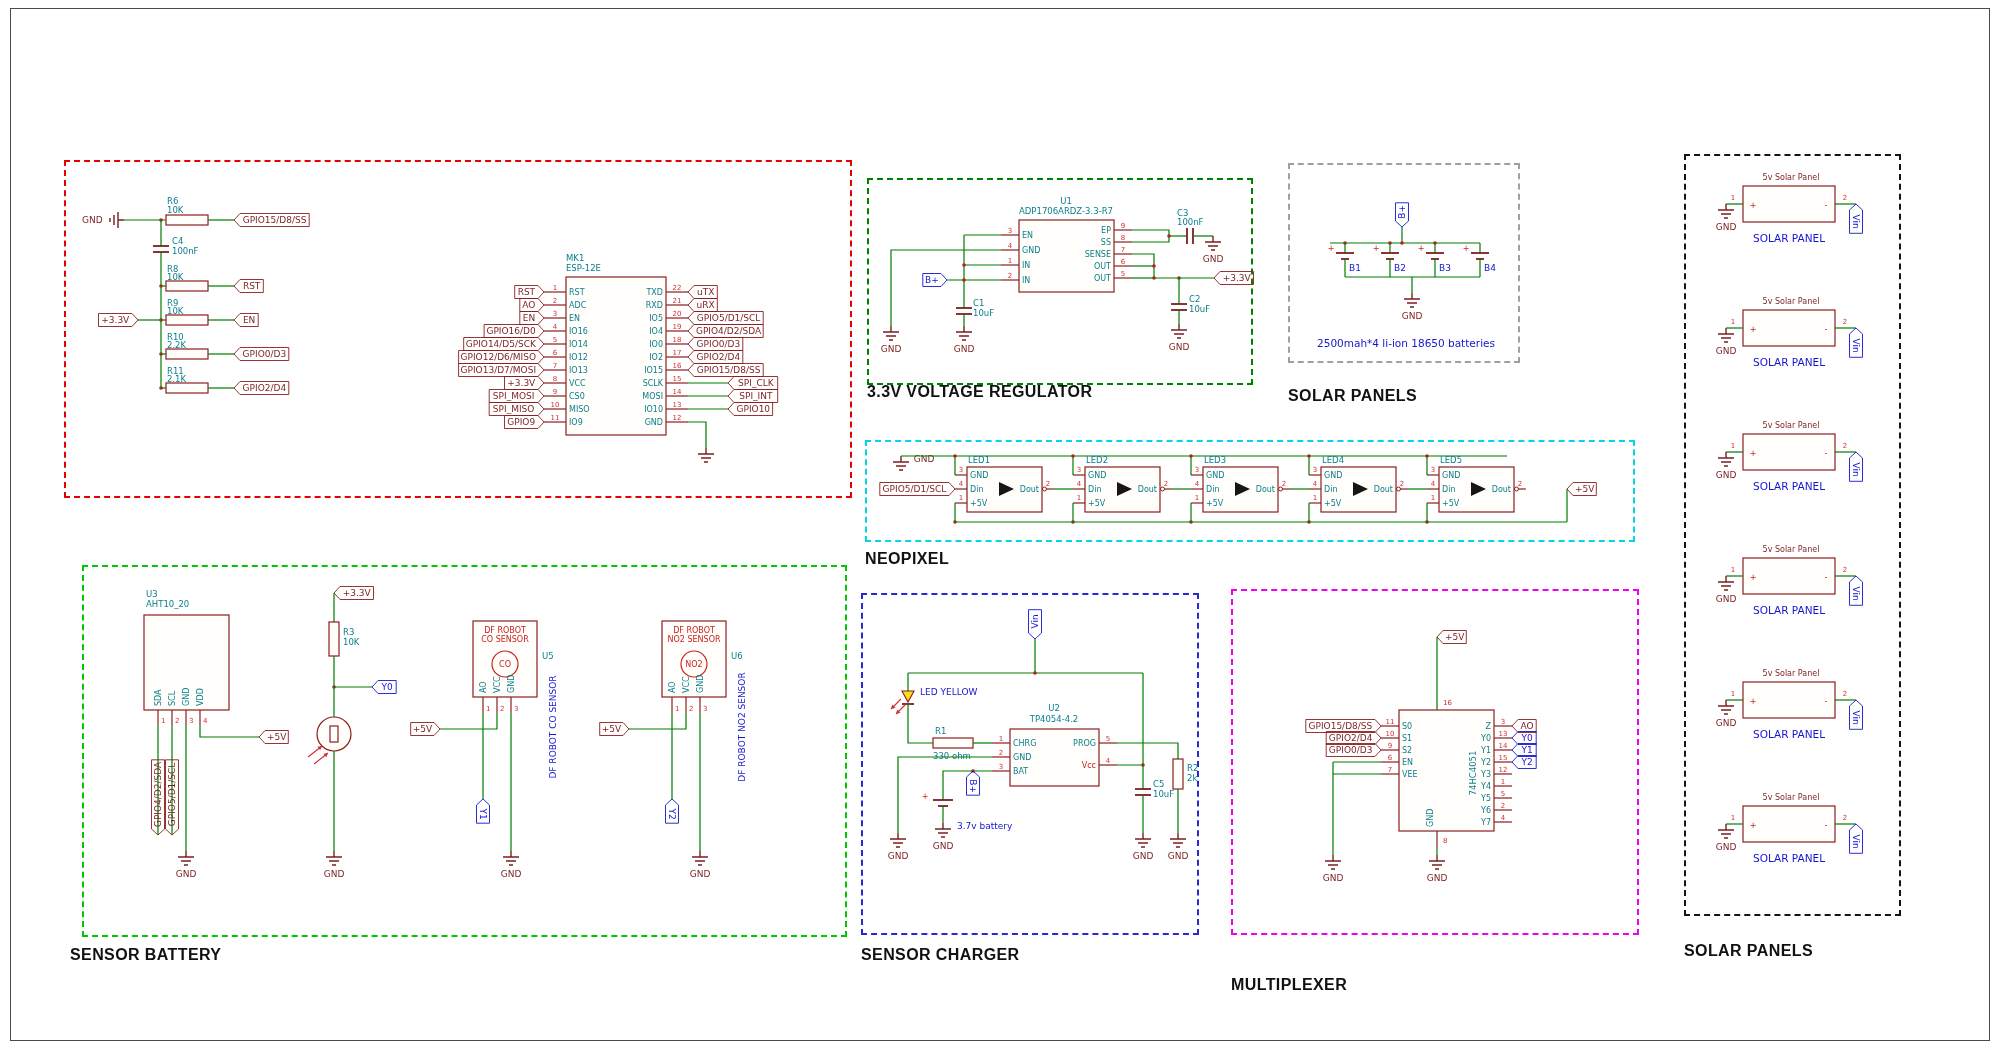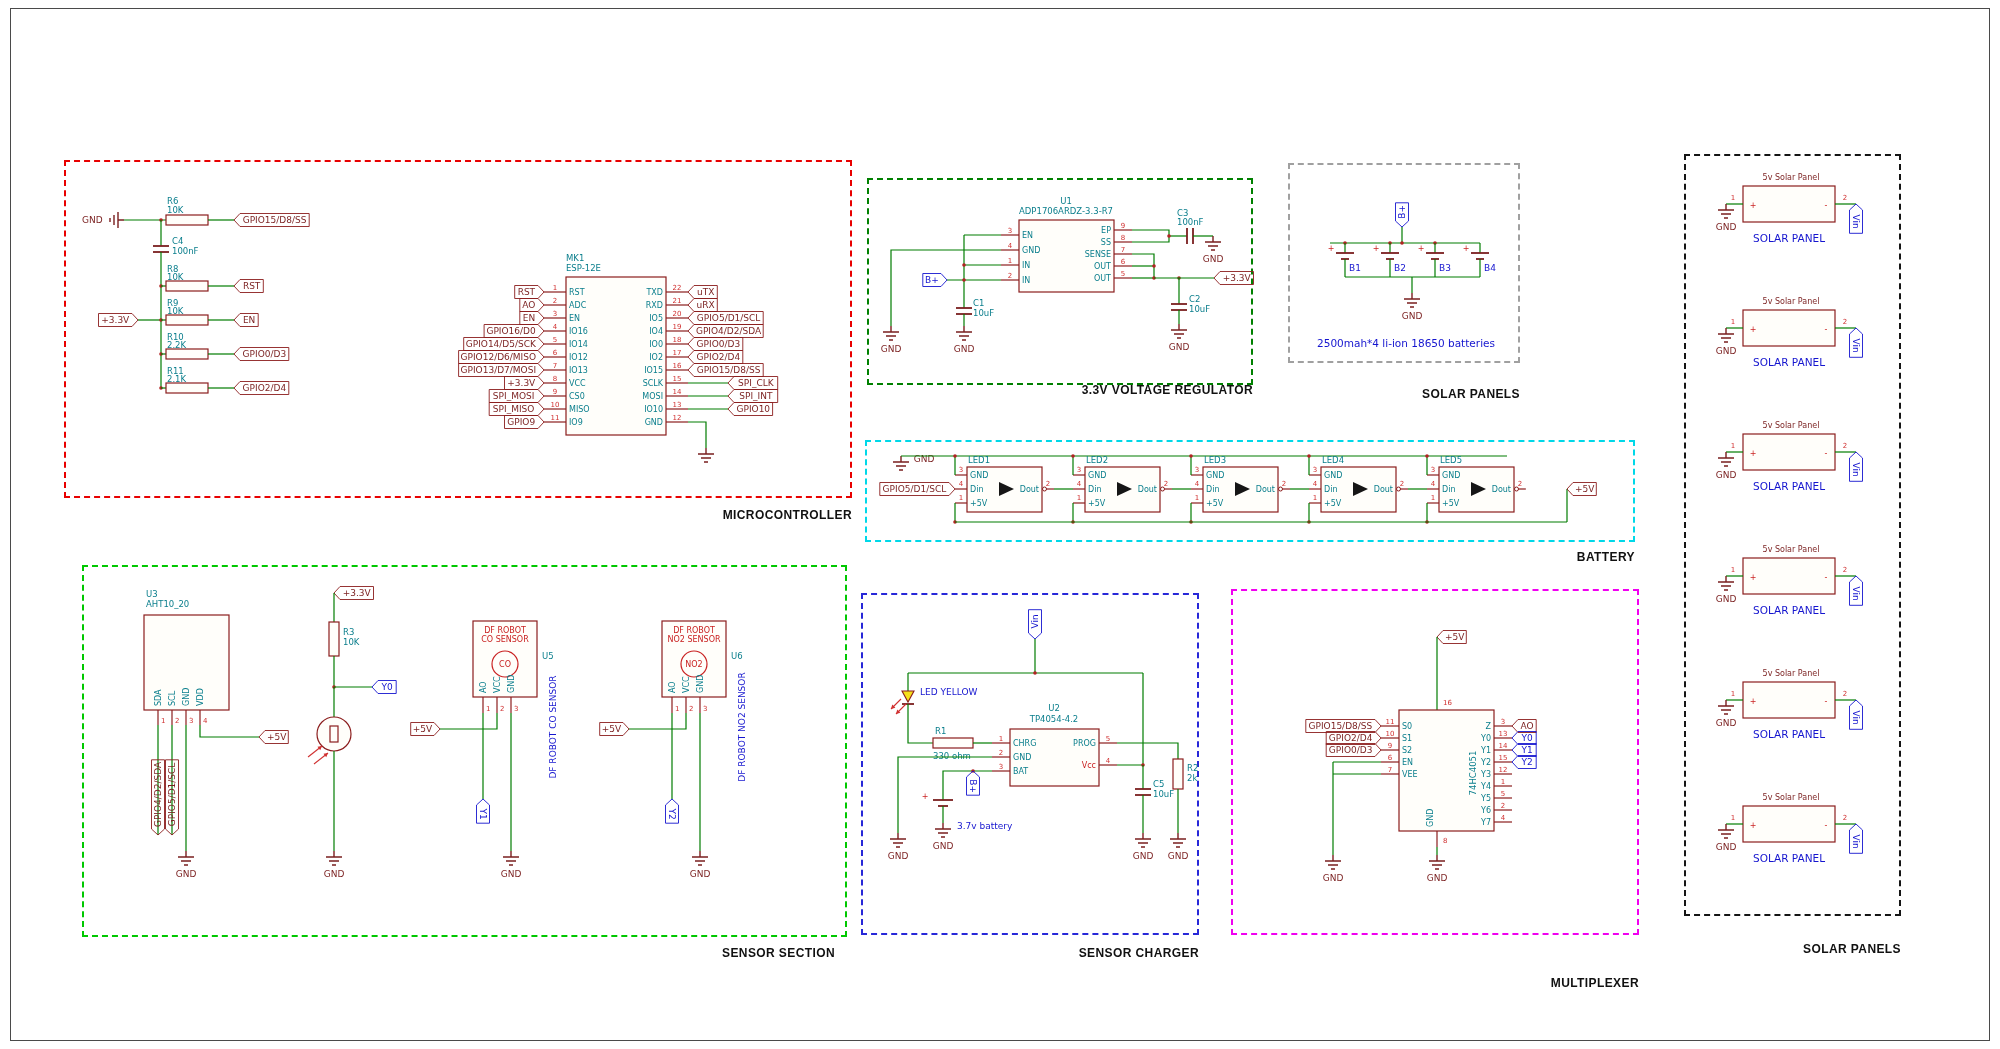--- a/index.html
+++ b/index.html
@@ -10,21 +10,21 @@
   .box{position:absolute;border:2.5px dashed #000}
   .box svg{position:absolute;left:0;top:0;overflow:visible}
   #box-mcu{left:64px;top:160px;width:788px;height:338px;border-color:#e80000}
   #box-reg{left:867px;top:178px;width:386px;height:207px;border-color:#008000}
   #box-batt{left:1288px;top:163px;width:232px;height:200px;border-color:#a0a0a0}
   #box-neo{left:865px;top:440px;width:770px;height:102px;border-color:#00d8e8}
   #box-sen{left:82px;top:565px;width:765px;height:372px;border-color:#00c800}
   #box-chg{left:861px;top:593px;width:338px;height:342px;border-color:#2828d8}
   #box-mux{left:1231px;top:589px;width:408px;height:346px;border-color:#f000f0}
   #box-sol{left:1684px;top:154px;width:217px;height:762px;border-color:#151515}
-  .seclabel{position:absolute;text-align:right;font-weight:bold;font-size:12px;color:#111;letter-spacing:.4px}
+  .seclabel{position:absolute;text-align:left;font-weight:bold;font-size:16px;color:#111;letter-spacing:.4px}
   #lab-mcu{left:64px;top:508px;width:788px}
   #lab-reg{left:867px;top:383px;width:386px}
   #lab-batt{left:1288px;top:387px;width:232px}
   #lab-neo{left:865px;top:550px;width:770px}
   #lab-sen{left:70px;top:946px;width:765px}
   #lab-chg{left:861px;top:946px;width:338px}
   #lab-mux{left:1231px;top:976px;width:408px}
   #lab-sol{left:1684px;top:942px;width:217px}
   svg text{font-family:"DejaVu Sans",sans-serif}
   .wire{fill:none;stroke:#007c00;stroke-width:1.2}
@@ -991,21 +991,20 @@
           <text x="159" y="664" class="num" text-anchor="middle">2</text>
           <g transform="translate(170 668) rotate(90)">
             <polygon points="0,0 6,-6.5 29.299999999999997,-6.5 29.299999999999997,6.5 6,6.5" class="flag-blue"></polygon>
             <text x="17.65" y="3.2" class="blue" text-anchor="middle">Vin</text>
           </g>
           <text x="103" y="706" class="bluecap" text-anchor="middle">SOLAR PANEL</text>
         </g>
       </svg>
   </div>
 
-  <div class="seclabel" id="lab-mcu">MICROCONTROLLER</div>
   <div class="seclabel" id="lab-reg">3.3V VOLTAGE REGULATOR</div>
   <div class="seclabel" id="lab-batt">SOLAR PANELS</div>
-  <div class="seclabel" id="lab-neo">BATTERY</div>
-  <div class="seclabel" id="lab-sen">SENSOR SECTION</div>
+  <div class="seclabel" id="lab-neo">NEOPIXEL</div>
+  <div class="seclabel" id="lab-sen">SENSOR BATTERY</div>
   <div class="seclabel" id="lab-chg">SENSOR CHARGER</div>
   <div class="seclabel" id="lab-mux">MULTIPLEXER</div>
   <div class="seclabel" id="lab-sol">SOLAR PANELS</div>
 </div>
 
 </body></html>

